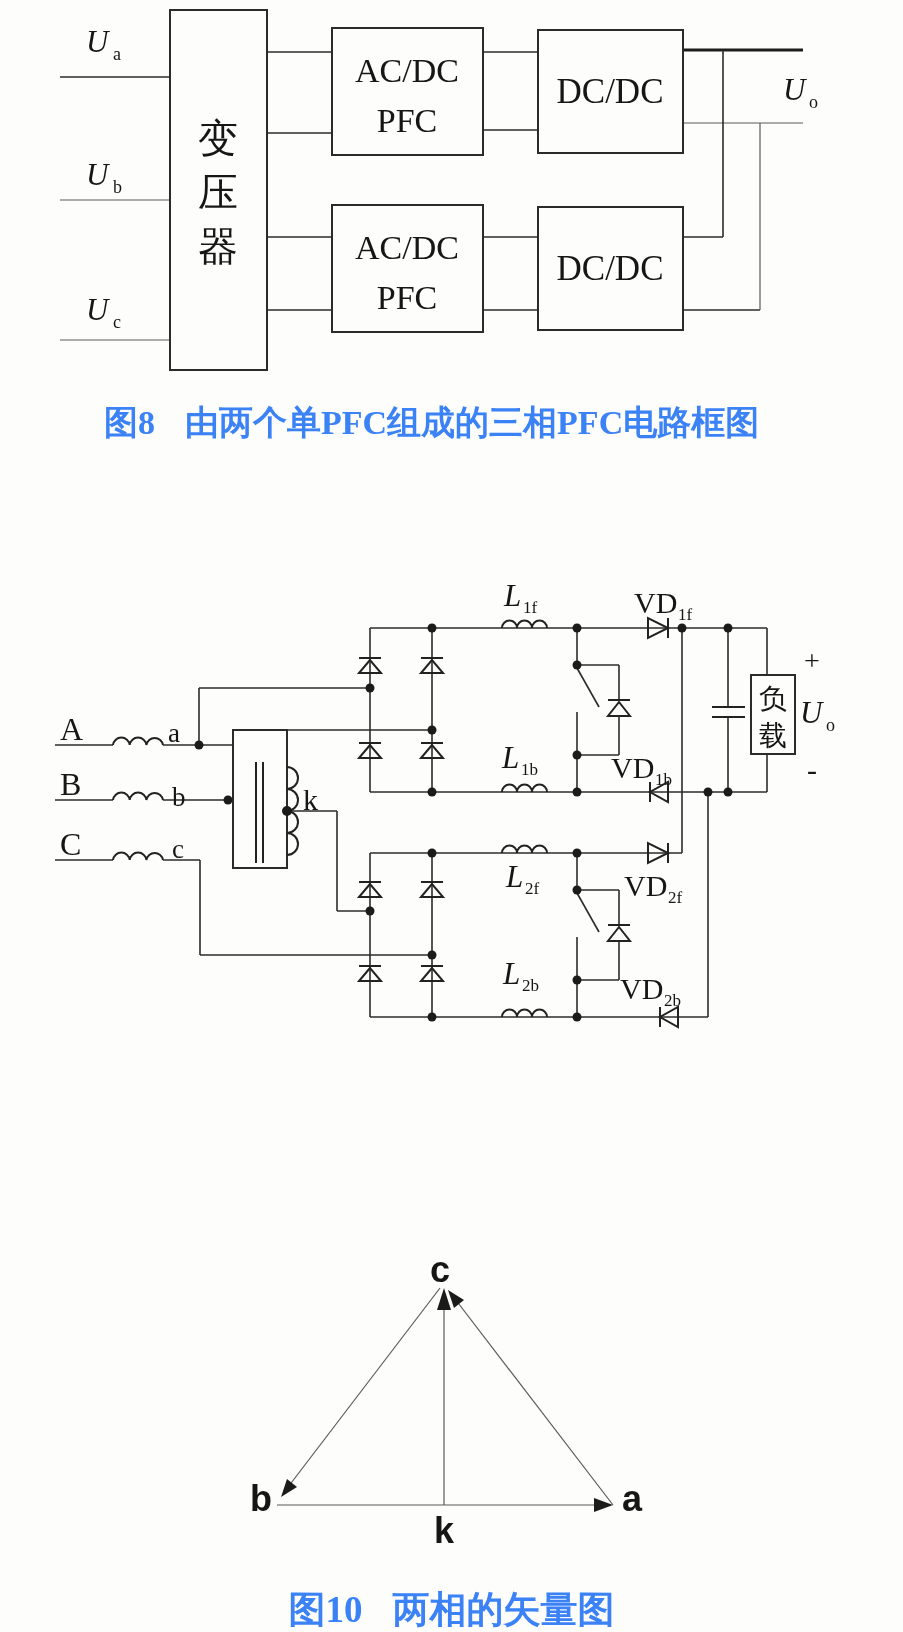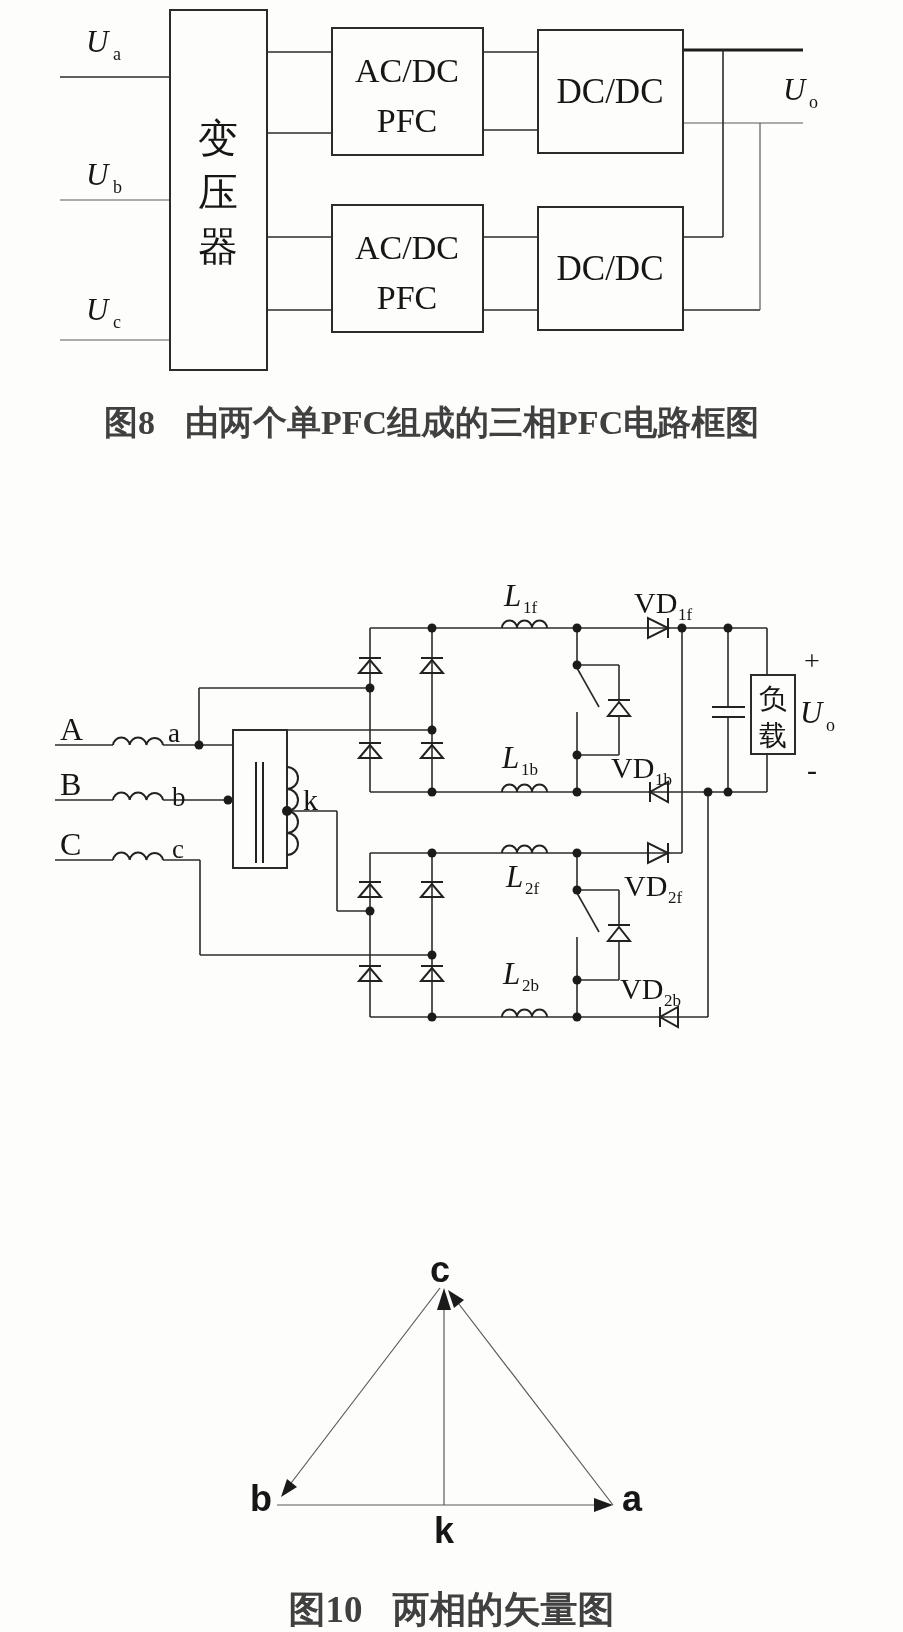--- a/index.html
+++ b/index.html
@@ -10,21 +10,21 @@
   .wire-thin{stroke:#5a5a5a;stroke-width:1.2;fill:none;}
   .wire-bold{stroke:#1d1d1d;stroke-width:3.2;fill:none;}
   .boxline{stroke:#2b2b2b;stroke-width:2;fill:none;}
   .symb{stroke:#222;stroke-width:2;fill:none;}
   .node{fill:#1b1b1b;stroke:none;}
   .arrowhead{fill:#1b1b1b;stroke:none;}
   text{fill:#161616;}
   .serif{font-family:"Liberation Serif", serif;}
   .it{font-style:italic;}
   .cjk{font-family:"Liberation Serif", serif;}
-  .caption{position:absolute;color:#404040;font-weight:600;white-space:nowrap;
+  .caption{position:absolute;color:#3b82f6;font-weight:600;white-space:nowrap;
            font-family:"Liberation Serif", serif;}
   .caption .cap-text{margin-left:30px;}
   #caption8{left:104px;top:400px;font-size:34px;}
   #caption9{left:8px;top:1072px;font-size:35px;}
   #caption10{left:0;right:0;top:1585px;font-size:37px;text-align:center;}
 </style>
 </head>
 <body>
 
 <div id="page">

